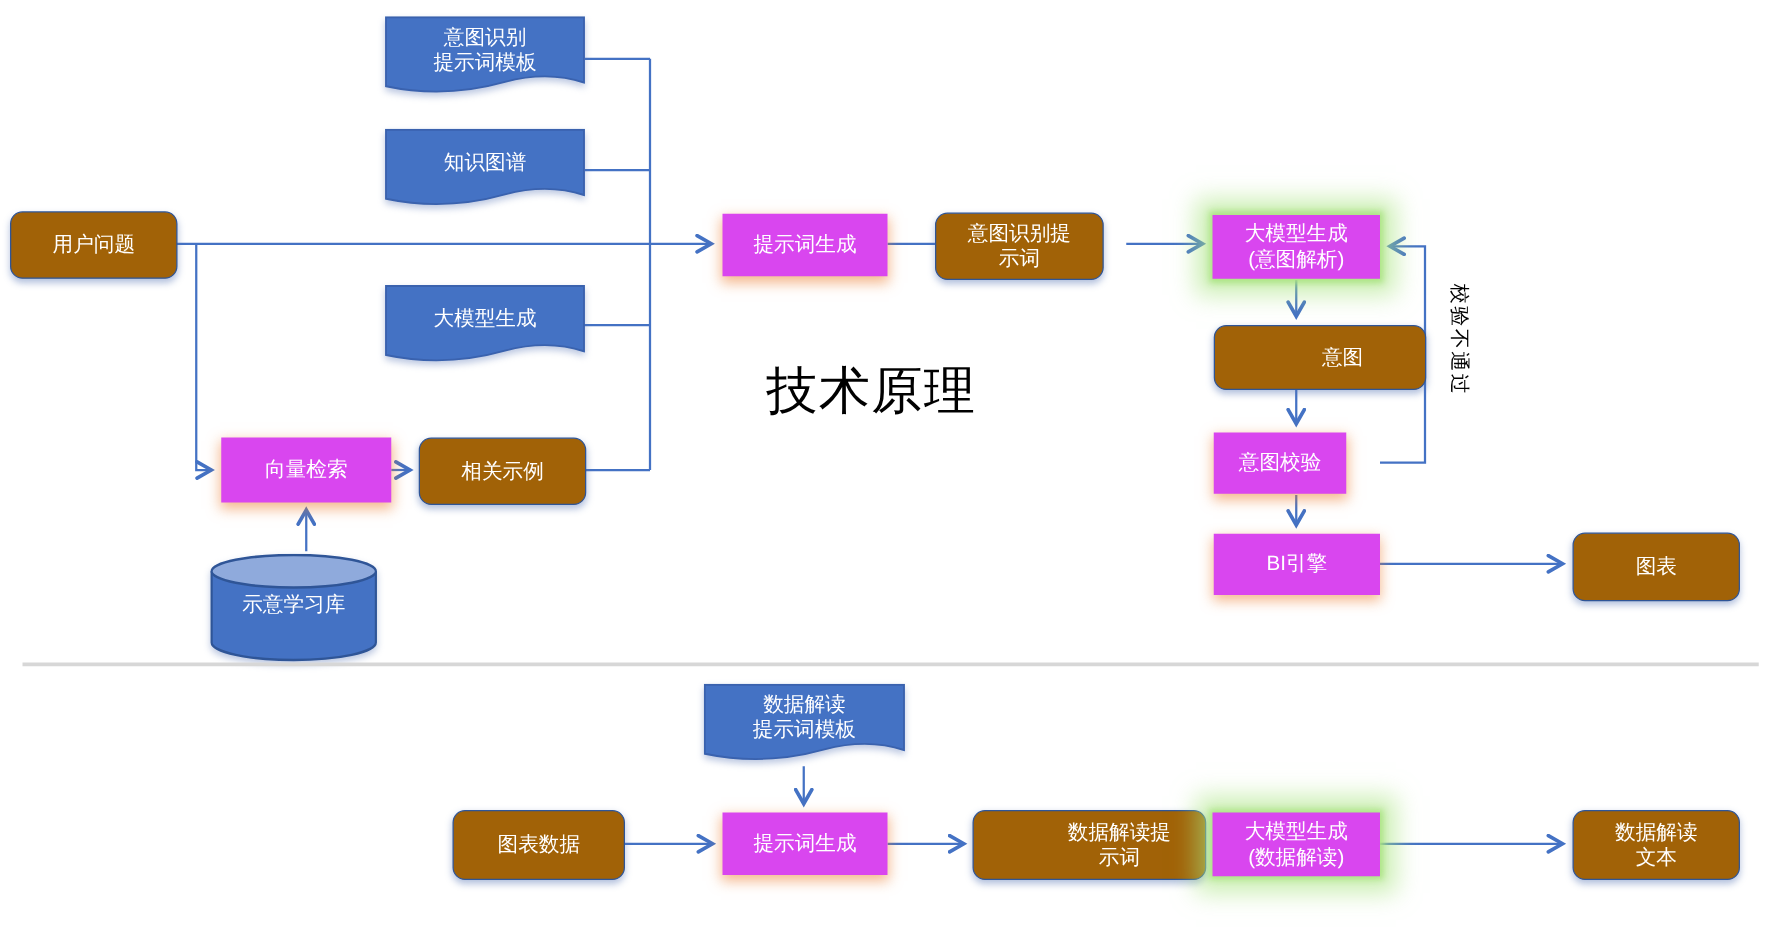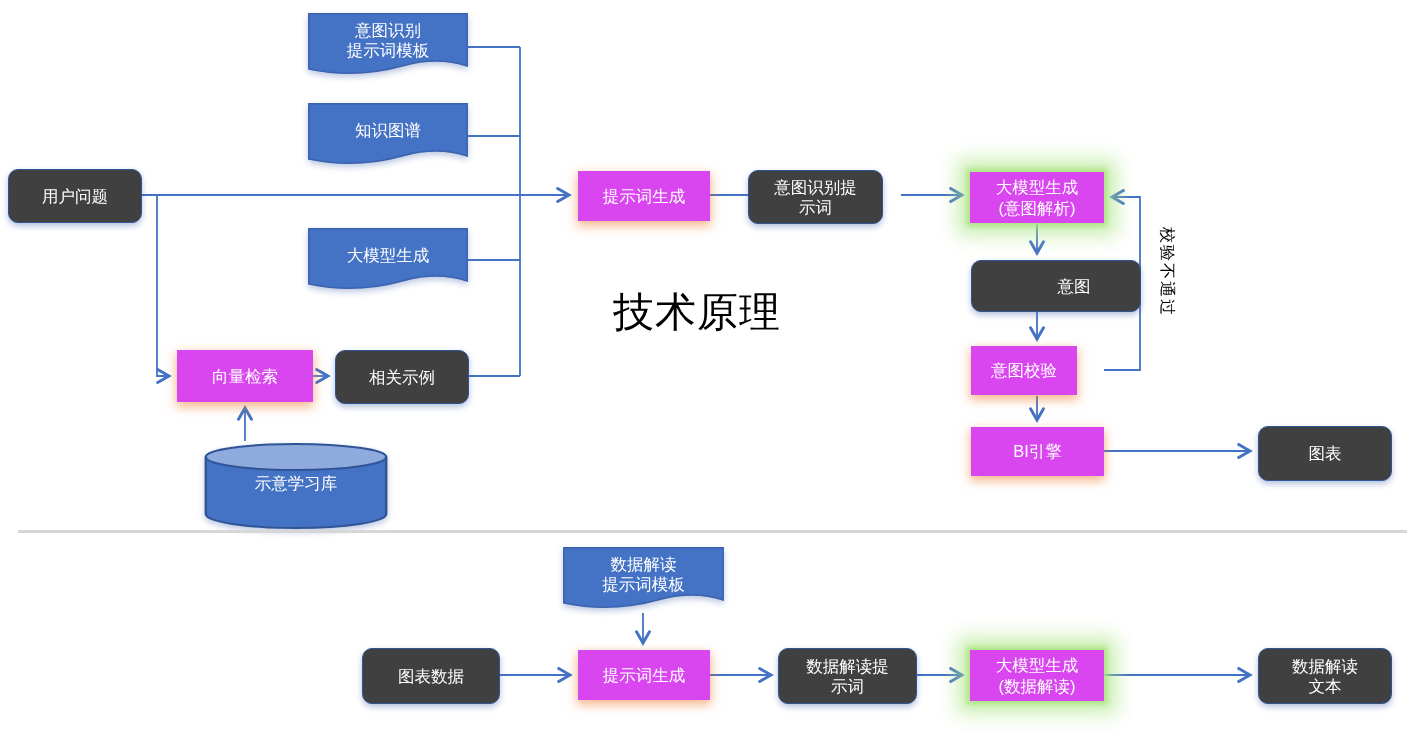--- a/index.html
+++ b/index.html
@@ -3,21 +3,21 @@
 <meta charset="utf-8">
 <style>
   html,body{margin:0;padding:0;background:#ffffff;}
   body{font-family:"Liberation Sans","DejaVu Sans",sans-serif;}
   .canvas{position:relative;width:1413px;height:749px;background:#ffffff;overflow:hidden;}
   .wires{position:absolute;left:0;top:0;width:1413px;height:749px;pointer-events:none;}
   .wire{fill:none;stroke:#4472C4;stroke-width:1.8;}
   .node{position:absolute;display:flex;align-items:center;justify-content:center;
         text-align:center;color:#ffffff;font-size:16.5px;line-height:1.22;}
   .lbl{white-space:pre-line;}
-  .blue{background:#404040;border:1.6px solid #2F5597;border-radius:10px;
+  .blue{background:#a16207;border:1.6px solid #2F5597;border-radius:10px;
         box-shadow:0 3px 6px rgba(84,116,180,.45);}
   .orange{background:#d946ef;border:none;border-radius:0;
         box-shadow:0 4px 10px 1px rgba(237,125,49,.55);}
   .orange.green-glow{box-shadow:0 0 5px 3px rgba(170,228,130,.95),
                      0 0 18px 13px rgba(170,228,130,.60);}
   .wave{position:absolute;}
   .wave svg{position:absolute;left:0;top:0;width:100%;height:100%;
         filter:drop-shadow(0 3px 3px rgba(84,116,180,.40));}
   .wave .lbl{position:absolute;left:0;top:0;width:100%;height:54px;
         display:flex;align-items:center;justify-content:center;
@@ -129,21 +129,21 @@
   </div>
 
   <div class="node orange" style="left:177px;top:350px;width:136px;height:52px;">
     <span class="lbl">向量检索</span>
   </div>
 
   <div class="node blue" style="left:335px;top:350px;width:132px;height:52px;">
     <span class="lbl">相关示例</span>
   </div>
 
-  <div class="cyl" style="left:168px;top:443px;width:184px;height:87px;margin-left:36px;">
+  <div class="cyl" style="left:168px;top:443px;width:134px;height:87px;">
     <svg viewBox="0 0 155 87" preserveAspectRatio="none">
       <path d="M1.5,14 L1.5,71 A76,14 0 0 0 153.5,71 L153.5,14" fill="#4472C4" stroke="#2F5597" stroke-width="2"></path>
       <ellipse cx="77.5" cy="14" rx="76" ry="13" fill="#8FAADC" stroke="#2F5597" stroke-width="2"></ellipse>
     </svg>
     <span class="lbl">示意学习库</span>
   </div>
 
   <div class="diagram-title">技术原理</div>
 
   <div class="vlabel">校验不通过</div>
@@ -159,21 +159,21 @@
   </div>
 
   <div class="node blue" style="left:362px;top:648px;width:136px;height:54px;">
     <span class="lbl">图表数据</span>
   </div>
 
   <div class="node orange" style="left:578px;top:650px;width:132px;height:50px;">
     <span class="lbl">提示词生成</span>
   </div>
 
-  <div class="node blue" style="left:778px;top:648px;width:137px;height:54px;">
+  <div class="node blue" style="left:778px;top:648px;width:137px;height:54px;padding-left:48px;">
     <span class="lbl">数据解读提
 示词</span>
   </div>
 
   <div class="node orange green-glow" style="left:970px;top:650px;width:134px;height:51px;">
     <span class="lbl">大模型生成
 (数据解读)</span>
   </div>
 
   <div class="node blue" style="left:1258px;top:648px;width:132px;height:54px;">

